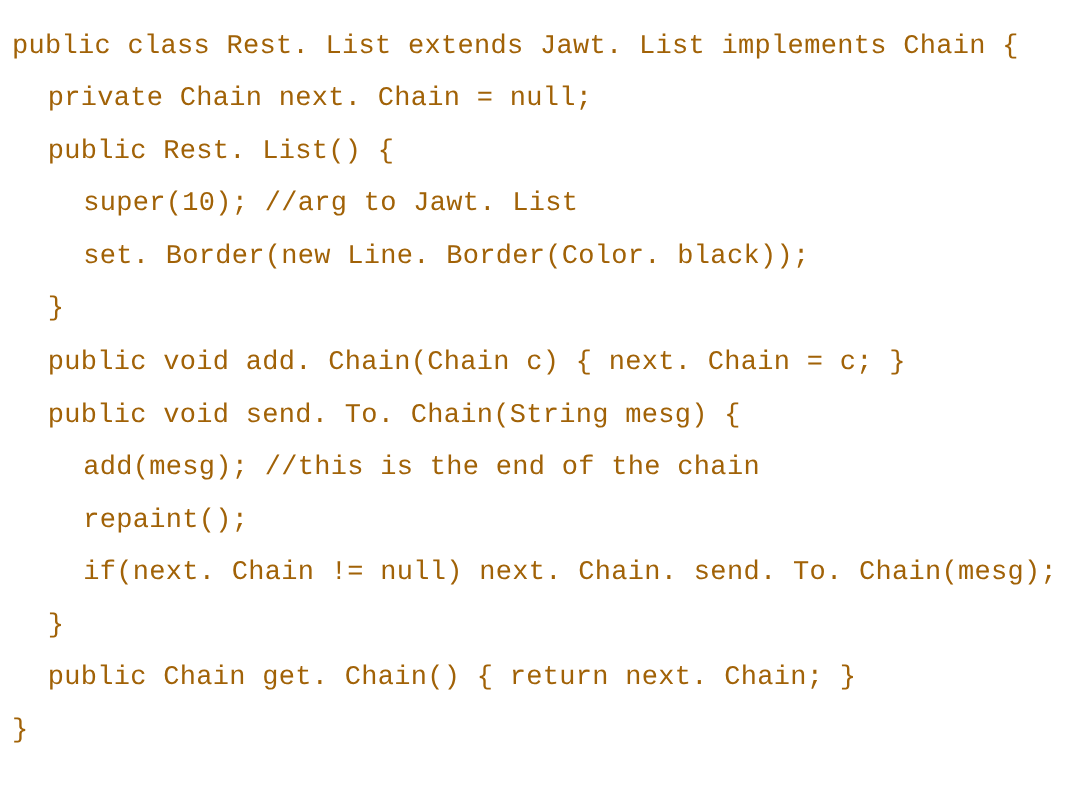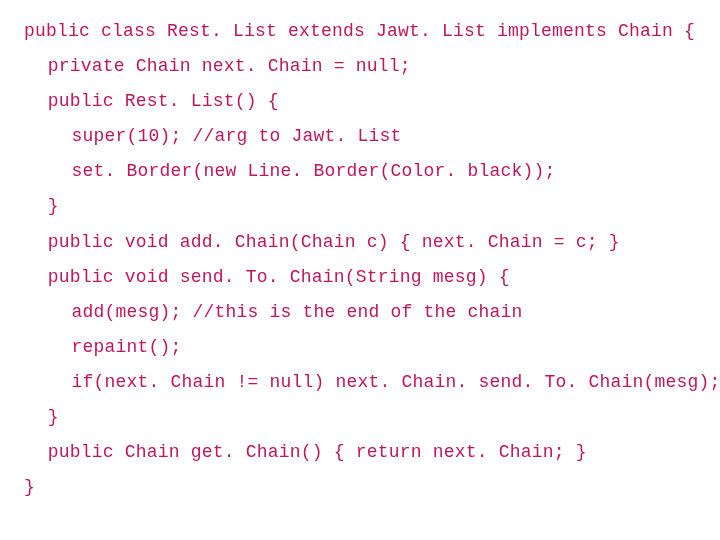--- a/index.html
+++ b/index.html
@@ -5,25 +5,25 @@
   html, body {
     margin: 0;
     padding: 0;
     width: 720px;
     height: 540px;
     background: #ffffff;
     overflow: hidden;
   }
   pre.code {
     margin: 0;
-    padding: 14px 8px 0 24px;
+    padding: 14px 8px 0 8px;
     font-family: "Courier New", Courier, monospace;
     font-size: 18px;
     line-height: 1.95;
-    color: #be185d;
+    color: #a16207;
     white-space: pre;
     letter-spacing: 0.2px;
   }
   .ind1 { padding-left: 2.2ch; display: inline-block; }
   .ind2 { padding-left: 4.4ch; display: inline-block; }
 </style>
 </head>
 <body>
 
 <pre class="code"><span>public class Rest. List extends Jawt. List implements Chain {</span>

